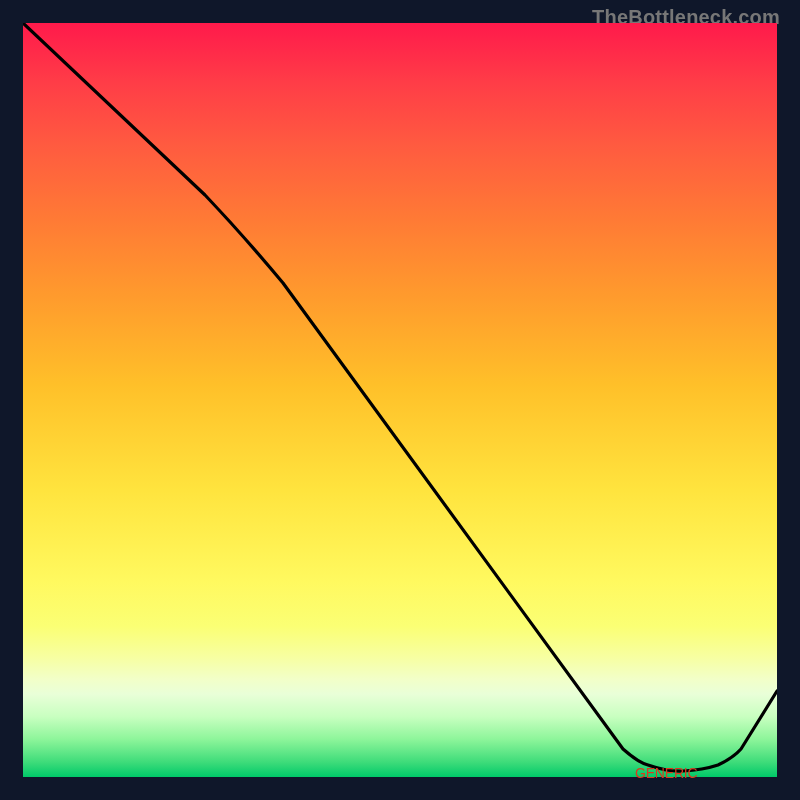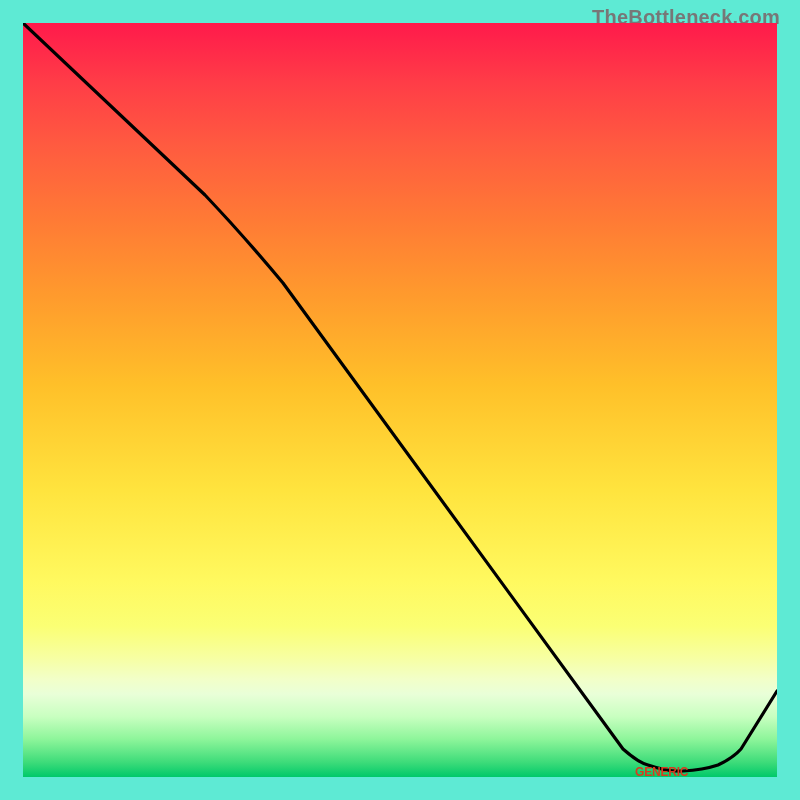--- a/index.html
+++ b/index.html
@@ -8,21 +8,21 @@
     width: 800px;
     height: 800px;
     background: #000;
     overflow: hidden;
     font-family: Arial, Helvetica, sans-serif;
   }
   .container {
     position: relative;
     width: 800px;
     height: 800px;
-    background: #5eead4;
+    background: #0f172a;
   }
   .watermark {
     position: absolute;
     top: 6px;
     right: 20px;
     color: #777;
     font-size: 20px;
     font-weight: bold;
     letter-spacing: 0.2px;
   }
@@ -65,22 +65,22 @@
     position: absolute;
     left: 23px;
     top: 23px;
     width: 754px;
     height: 754px;
     pointer-events: none;
   }
   .highlight-text {
     position: absolute;
     color: #d93a1f;
-    font-size: 12px;
-    font-weight: bold;
+    font-size: 14px;
+    font-weight: normal;
     letter-spacing: -0.2px;
     white-space: nowrap;
   }
 </style>
 </head>
 <body>
 
 <div class="container">
 
   <div class="watermark">TheBottleneck.com</div>

